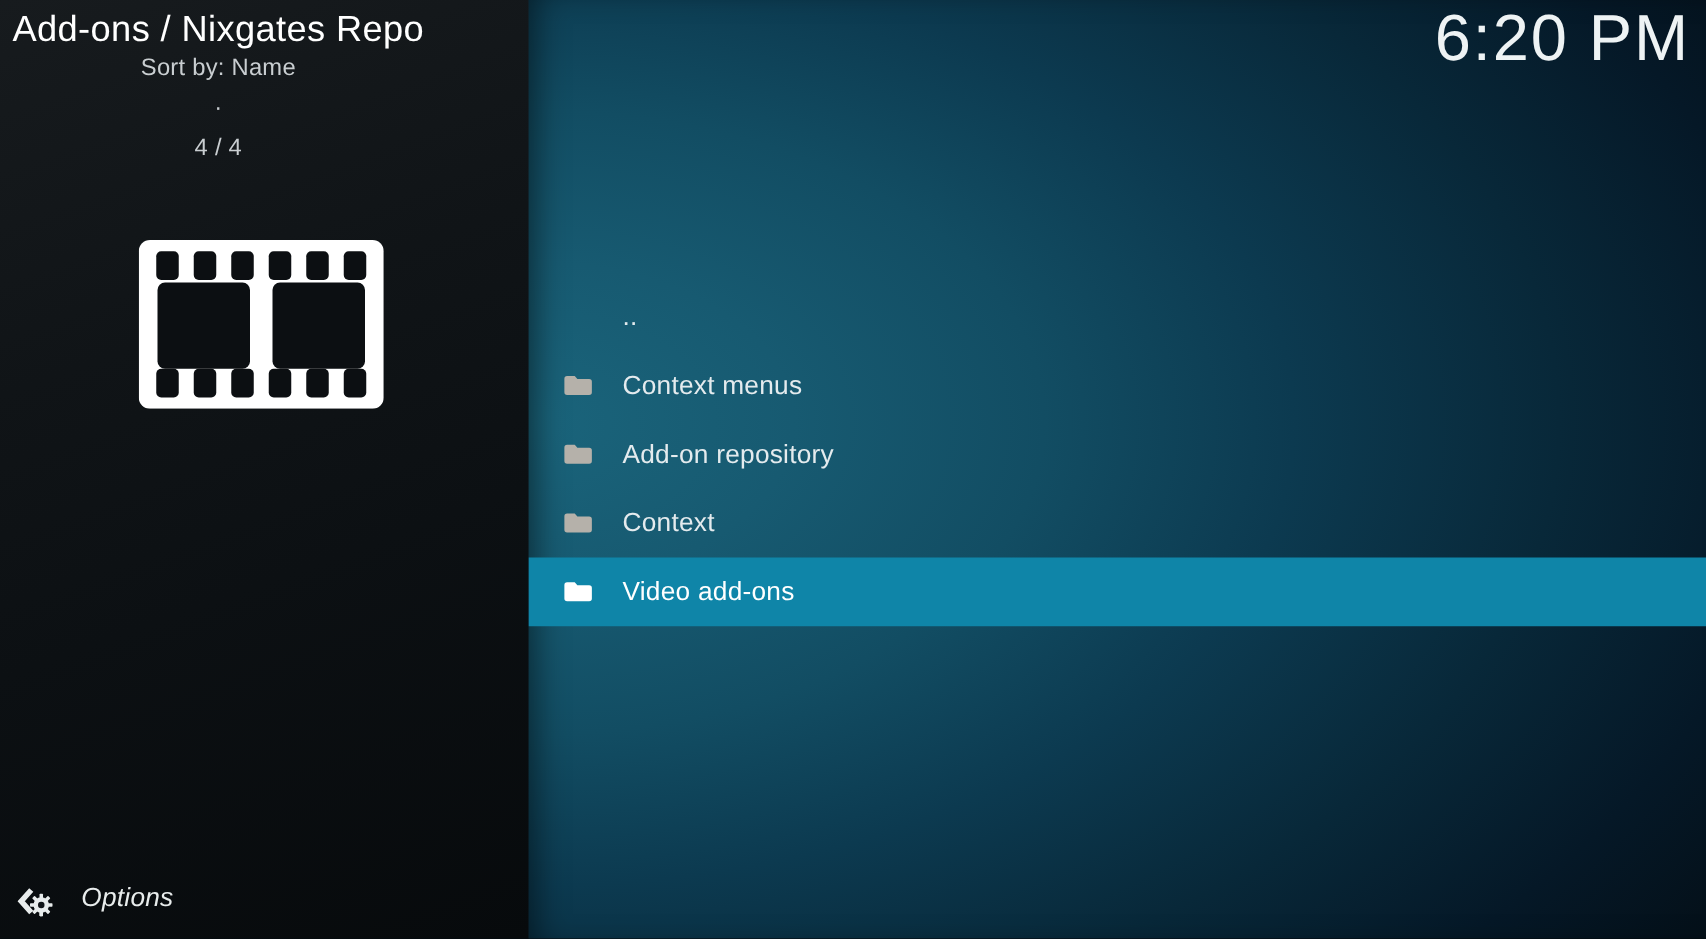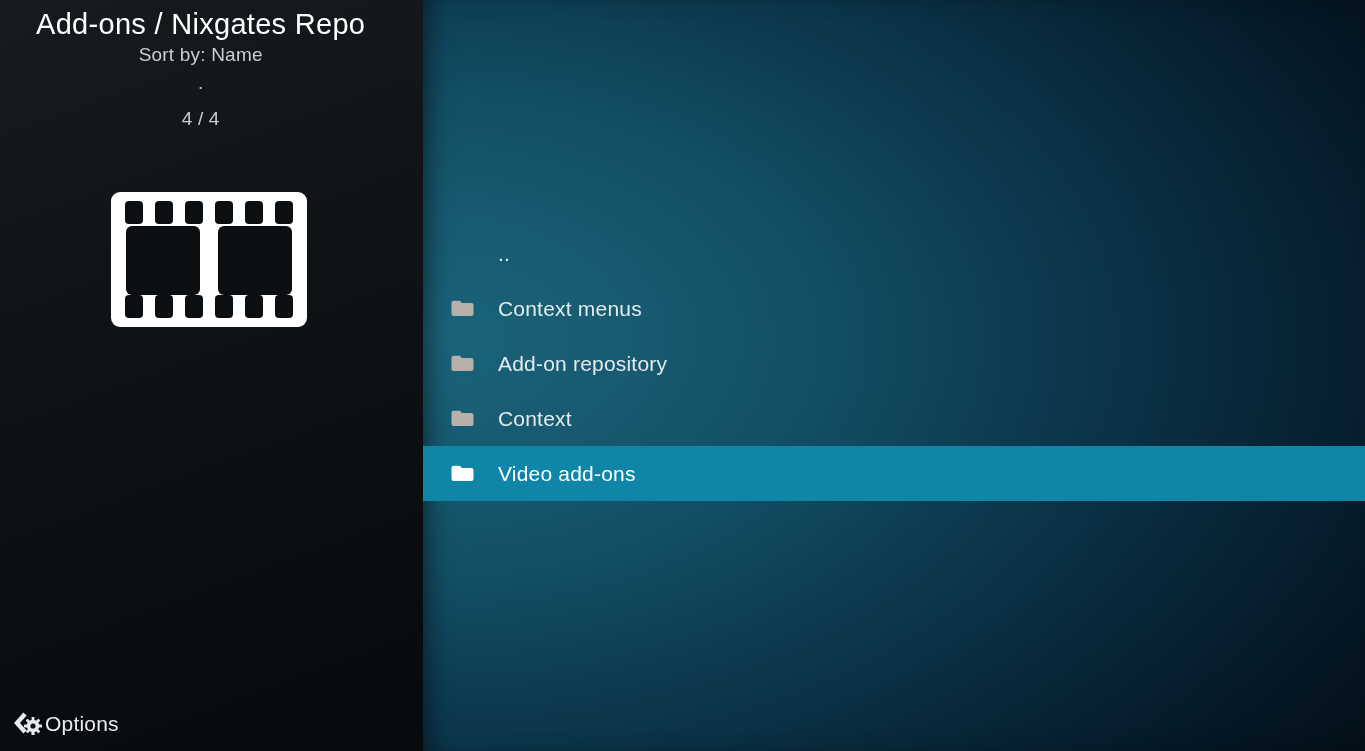--- a/index.html
+++ b/index.html
@@ -6,33 +6,33 @@
   .screen{
     position:relative;width:1365px;height:751px;overflow:hidden;
     font-family:"Liberation Sans",sans-serif;
     background:#04121b;
   }
   
   .left-panel{
     position:absolute;left:0;top:0;width:423px;height:751px;
     background:linear-gradient(160deg,#171b1e 0%,#101417 35%,#0c1013 60%,#070a0c 100%);
   }
-  .header{position:absolute;left:36px;top:7px;}
+  .header{position:absolute;left:10px;top:7px;}
   .page-title{
     font-size:29px;line-height:34px;color:#ffffff;font-weight:400;letter-spacing:.3px;
     white-space:nowrap;
   }
   .page-subtitle{
     margin-top:3px;font-size:19px;color:#c9ced1;font-weight:400;letter-spacing:.2px;
     display:flex;align-items:center;gap:10px;white-space:nowrap;flex-direction:column;
   }
   .thumb{position:absolute;left:111px;top:192px;width:196px;height:135px;}
   .footer{
     position:absolute;left:13px;bottom:10px;height:34px;
-    display:flex;align-items:center;gap:2px;cursor:pointer;
+    display:flex;gap:22px;cursor:pointer;font-style:italic;
   }
   .footer .label{font-size:21px;color:#e8ecec;font-weight:400;letter-spacing:.2px;}
   
   .main-panel{
     position:absolute;left:423px;top:0;width:942px;height:751px;
     background:radial-gradient(125% 95% at 0% 45%,
       #1a647b 0%, #175a71 18%, #124d63 35%, #0c3a50 52%,
       #082839 70%, #051827 86%, #040f17 100%);
     box-shadow:inset 16px 0 26px -12px rgba(0,0,0,.55);
   }
@@ -157,14 +157,15 @@
       <span class="icon-box">
         <svg viewBox="0 0 24 19" aria-hidden="true">
           <path d="M1 4 q0 -2.2 2.2 -2.2 h6.1 l2.1 2.3 h9.4 q2.2 0 2.2 2.2 v8.5 q0 2.2 -2.2 2.2 H3.2 q-2.2 0 -2.2 -2.2 Z"></path>
         </svg>
       </span>
       <span class="label">Video add-ons</span>
     </li>
       </ul>
   </main>
 
+  <div class="clock">6:20 PM</div>
 
 </div>
 
 </body></html>

